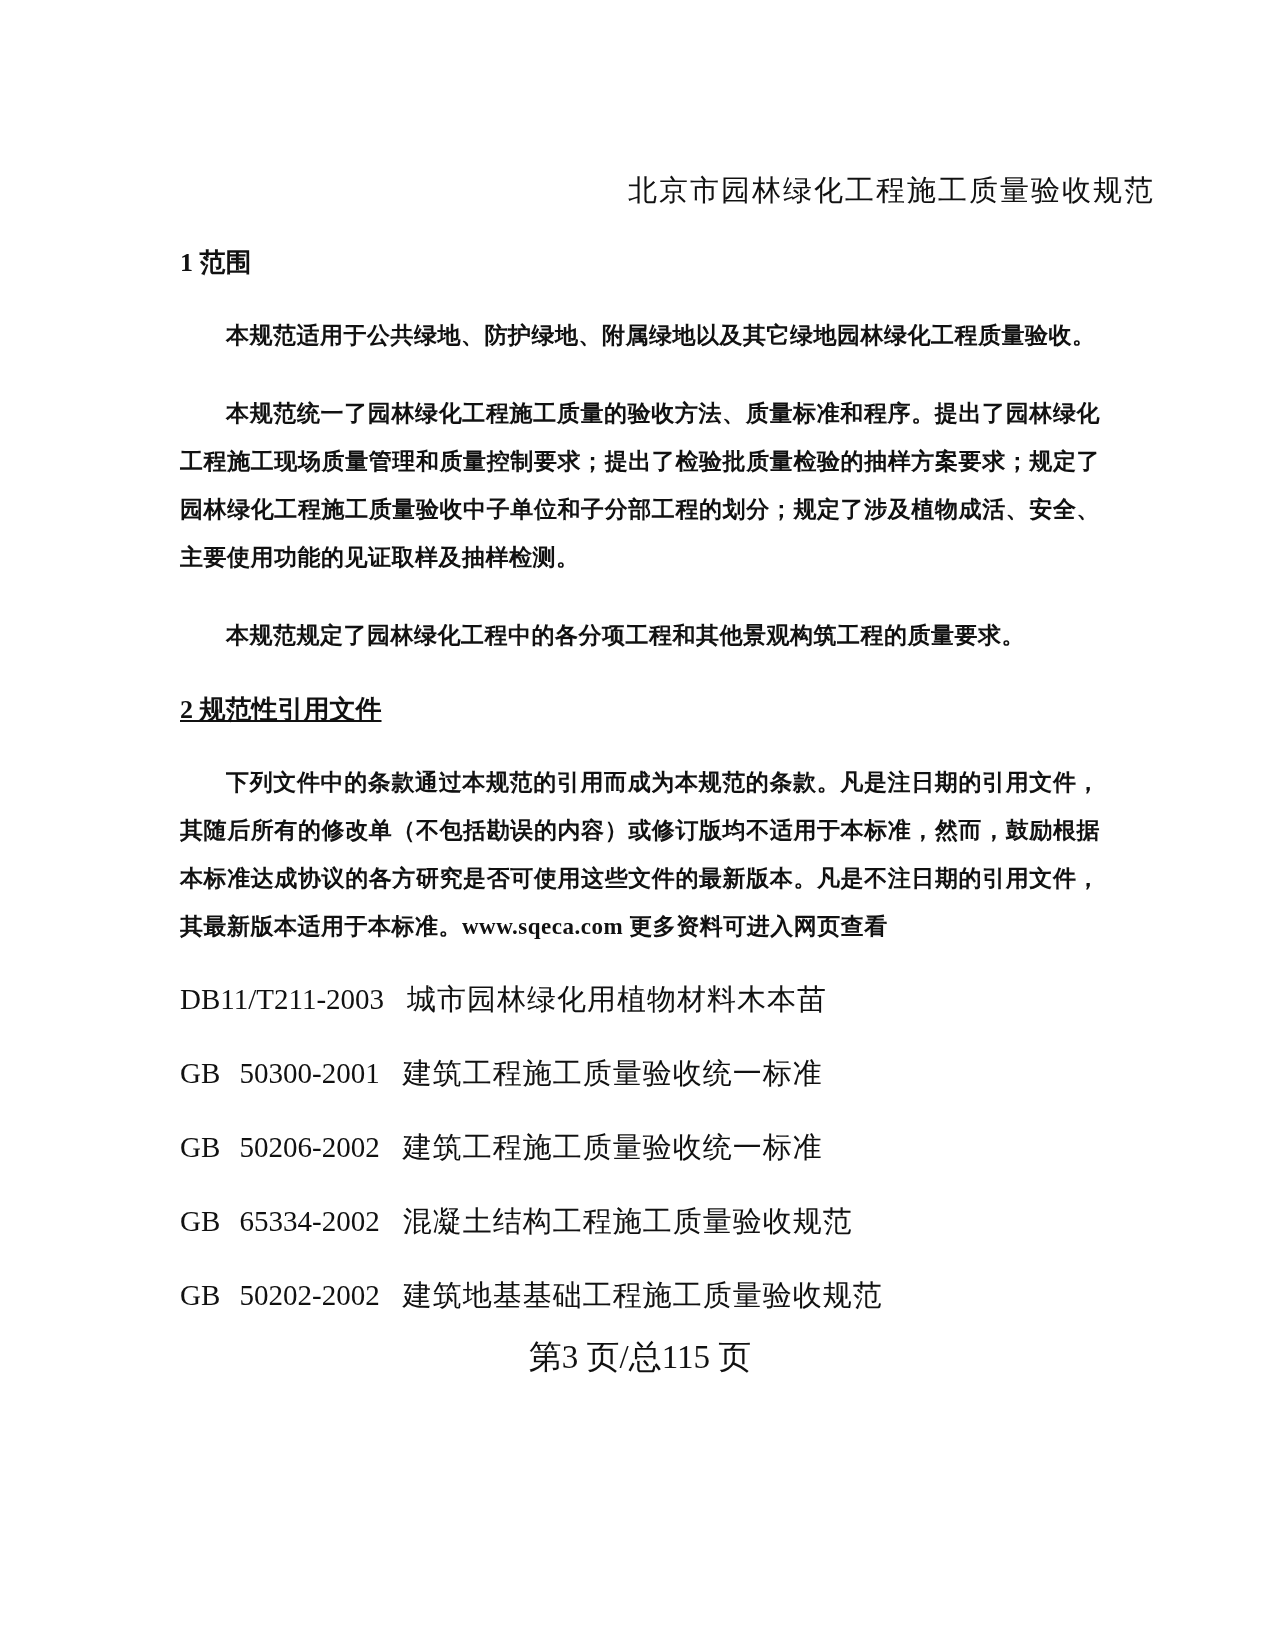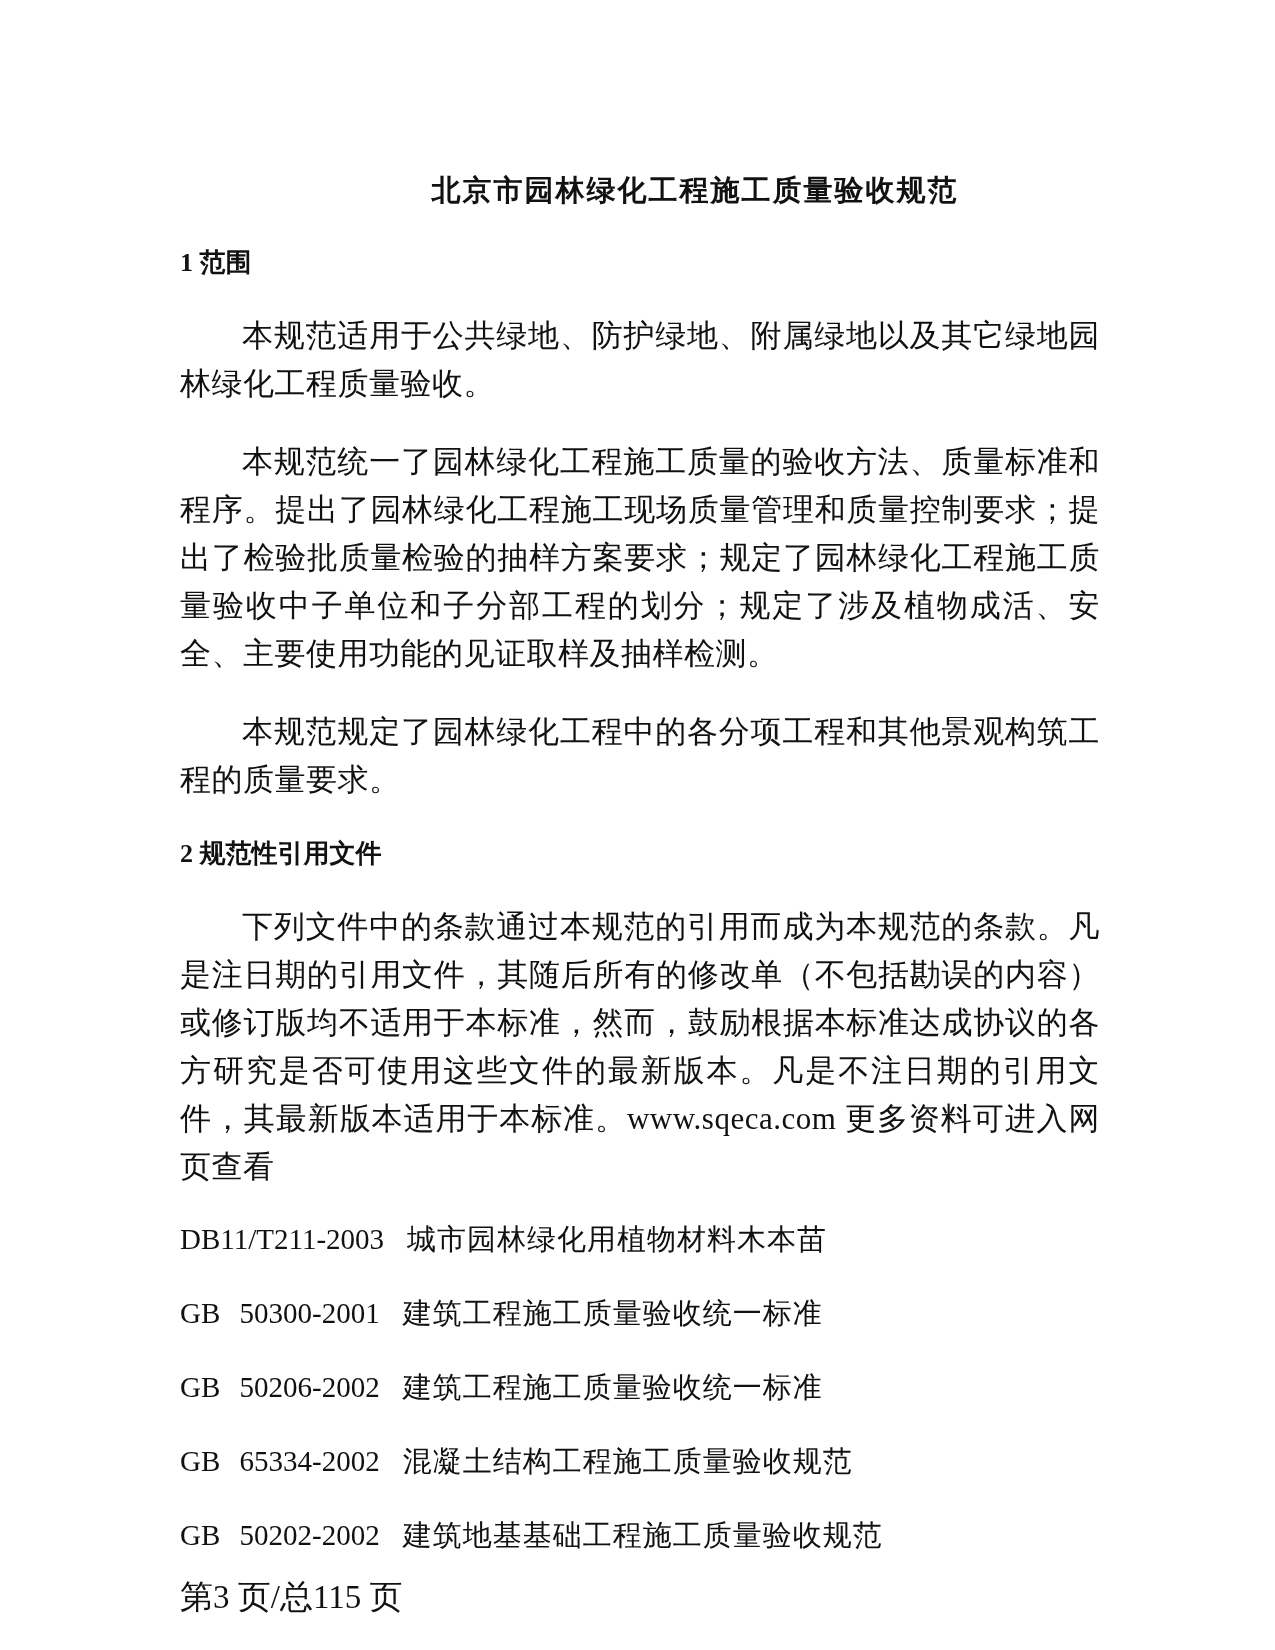--- a/index.html
+++ b/index.html
@@ -15,45 +15,47 @@
     margin: 0 auto;
     background: #ffffff;
     color: #111111;
     font-family: "Liberation Serif", "DejaVu Serif", serif;
     box-sizing: border-box;
     padding: 166px 175px 0 180px;
     overflow: hidden;
   }
   .doc-title {
     font-size: 29px;
-    font-weight: bold;
+    font-weight: normal;
     line-height: 48px;
-    text-align: center;
+    text-align: right;
     position: relative;
     left: 55px;
     letter-spacing: 2px;
     white-space: nowrap;
   }
   .sec-heading {
     font-size: 26px;
     font-weight: bold;
     line-height: 48px;
     margin: 25px 0 0 0;
   }
   .sec-heading.h2 {
     margin-top: 26px;
+    text-decoration: underline;
   }
   p.body-para {
-    font-size: 31px;
+    font-size: 23px;
     line-height: 48px;
     letter-spacing: 0.5px;
     margin: 25px 0 0 0;
     text-indent: 2em;
     text-align: justify;
     text-justify: inter-character;
+    font-weight: bold;
   }
   p.body-para.gap30 { margin-top: 30px; }
   .ref-row {
     font-size: 29px;
     line-height: 48px;
     margin: 26px 0 0 0;
     white-space: nowrap;
   }
   .ref-row.first { margin-top: 24px; }
   .ref-code {
@@ -61,20 +63,21 @@
     margin-right: 14px;
   }
   .ref-title {
     letter-spacing: 1px;
     margin-left: 9px;
   }
   .page-footer {
     font-size: 33px;
     line-height: 48px;
     margin-top: 14px;
+    text-align: center;
   }
 </style>
 </head>
 <body>
 
 <div class="page">
 
   <div class="doc-title">北京市园林绿化工程施工质量验收规范</div>
 
   <div class="sec-heading">1 范围</div>

